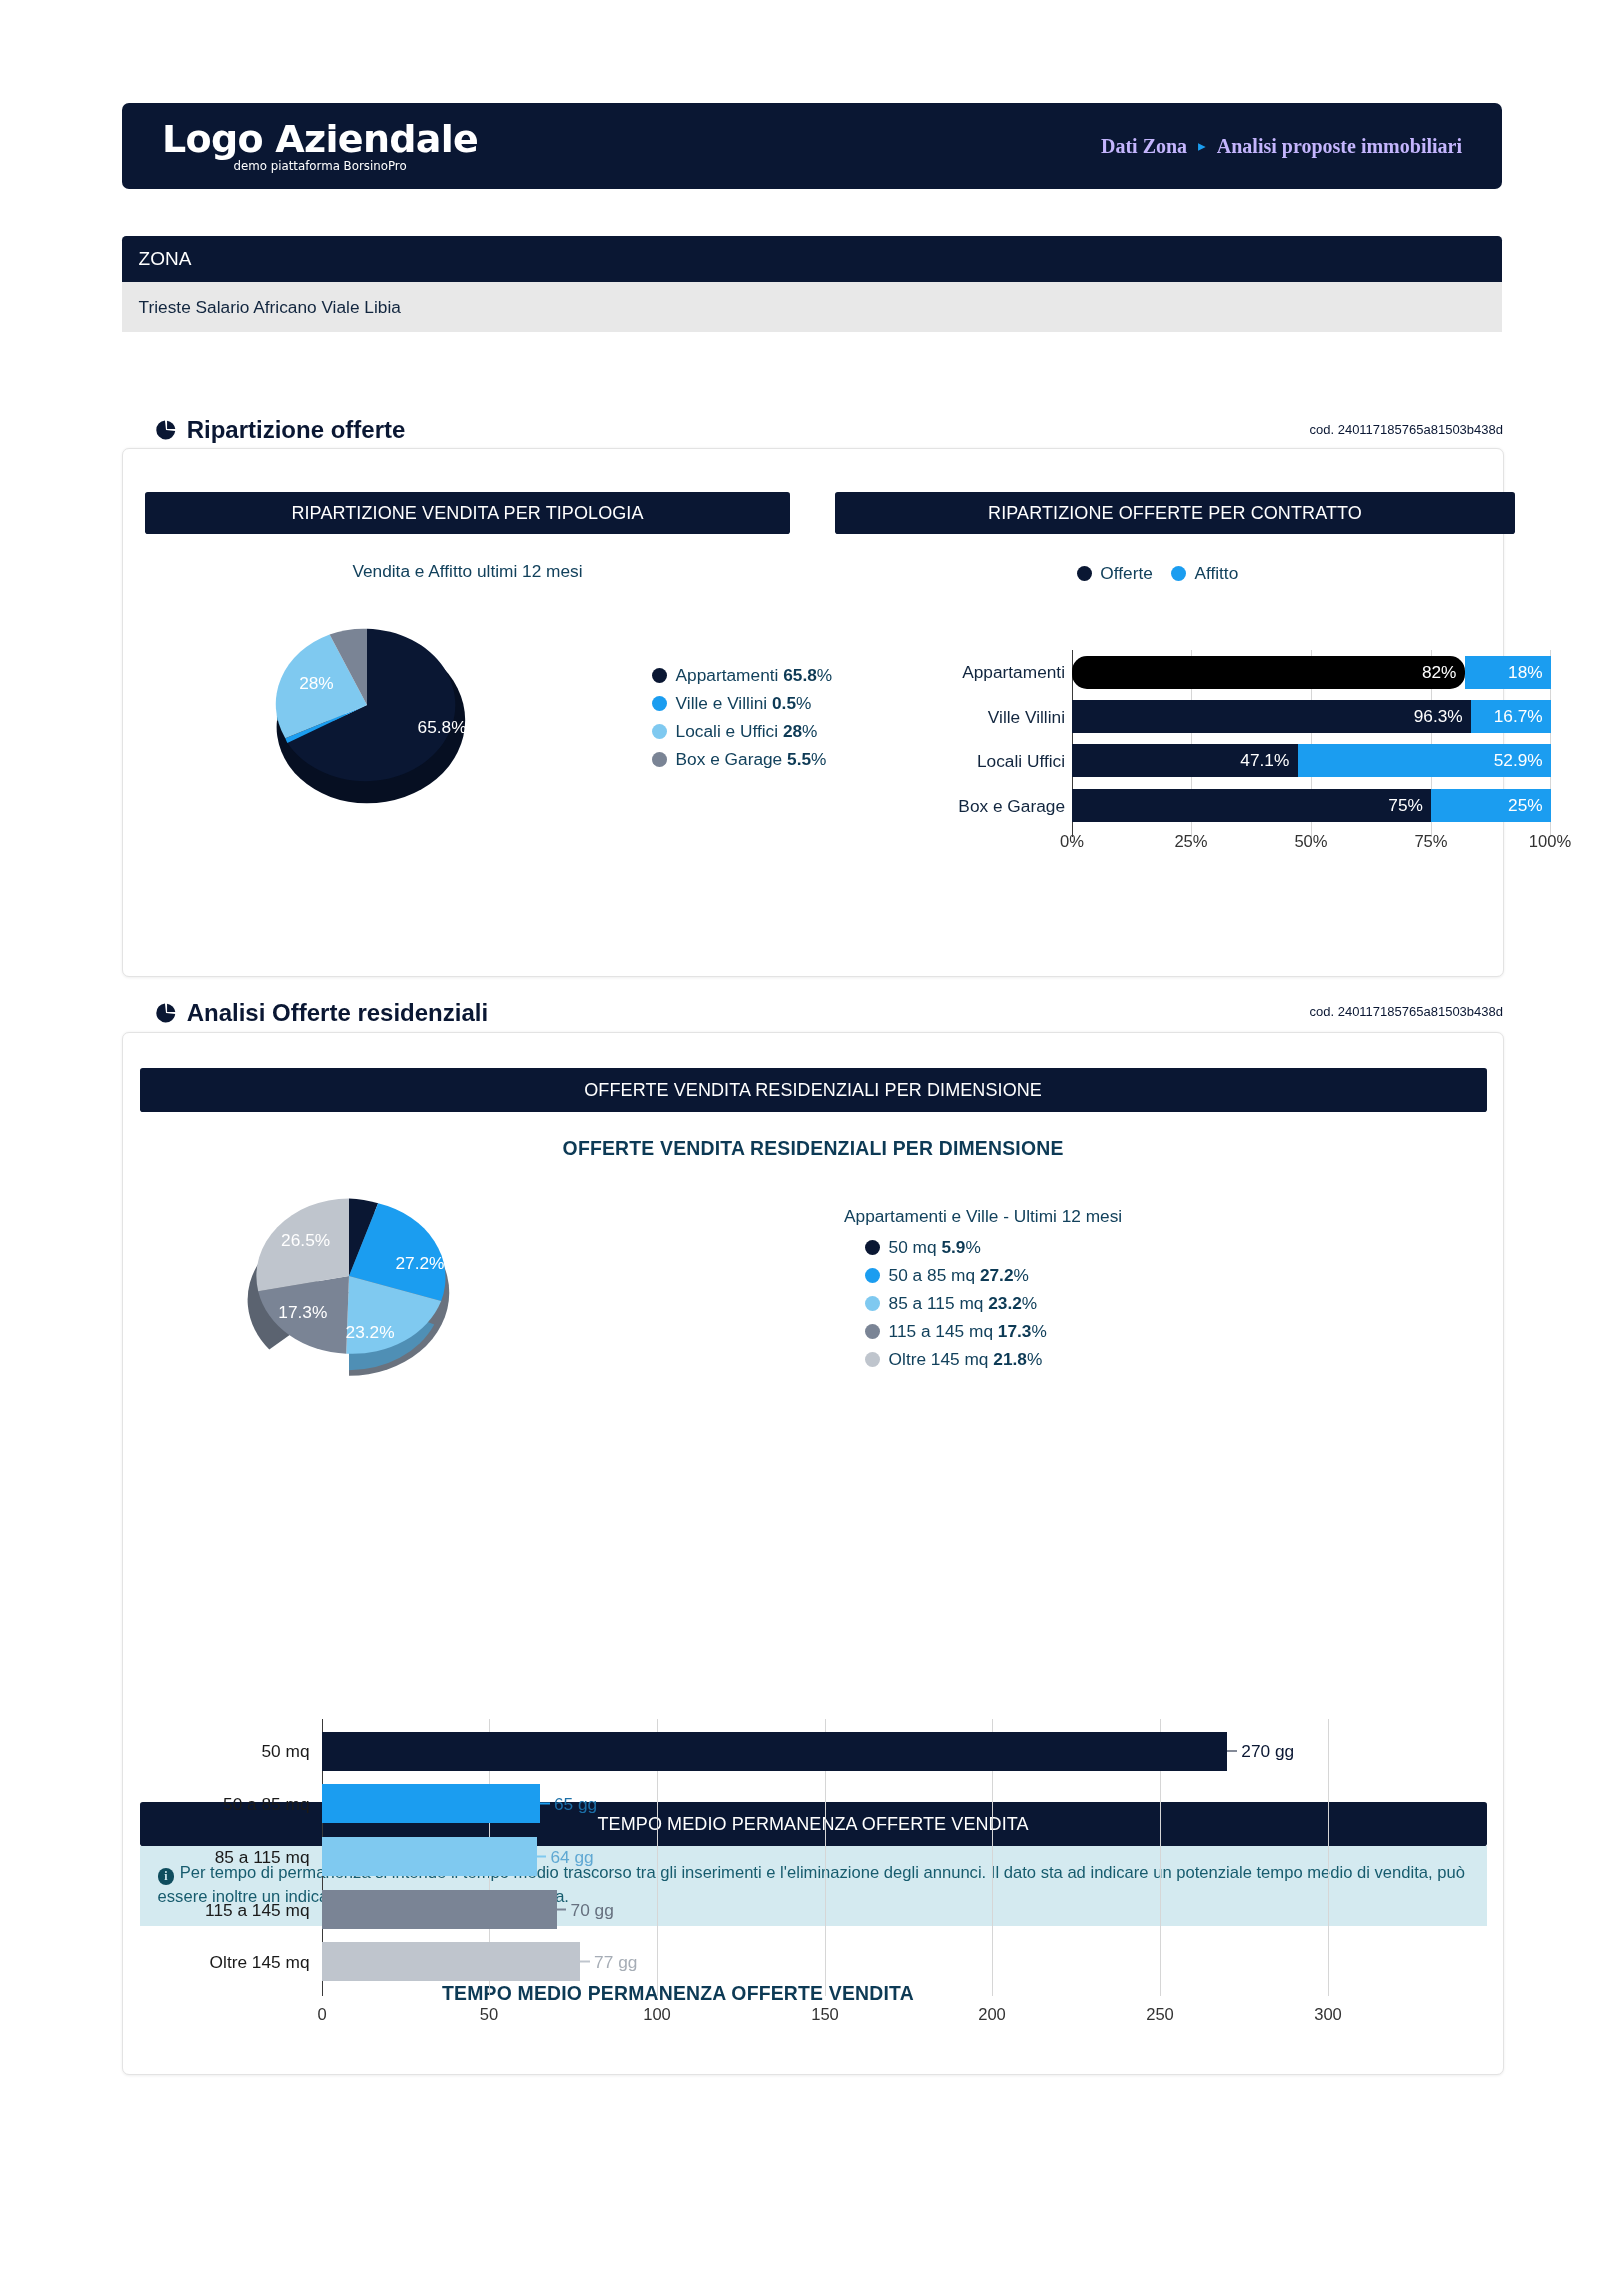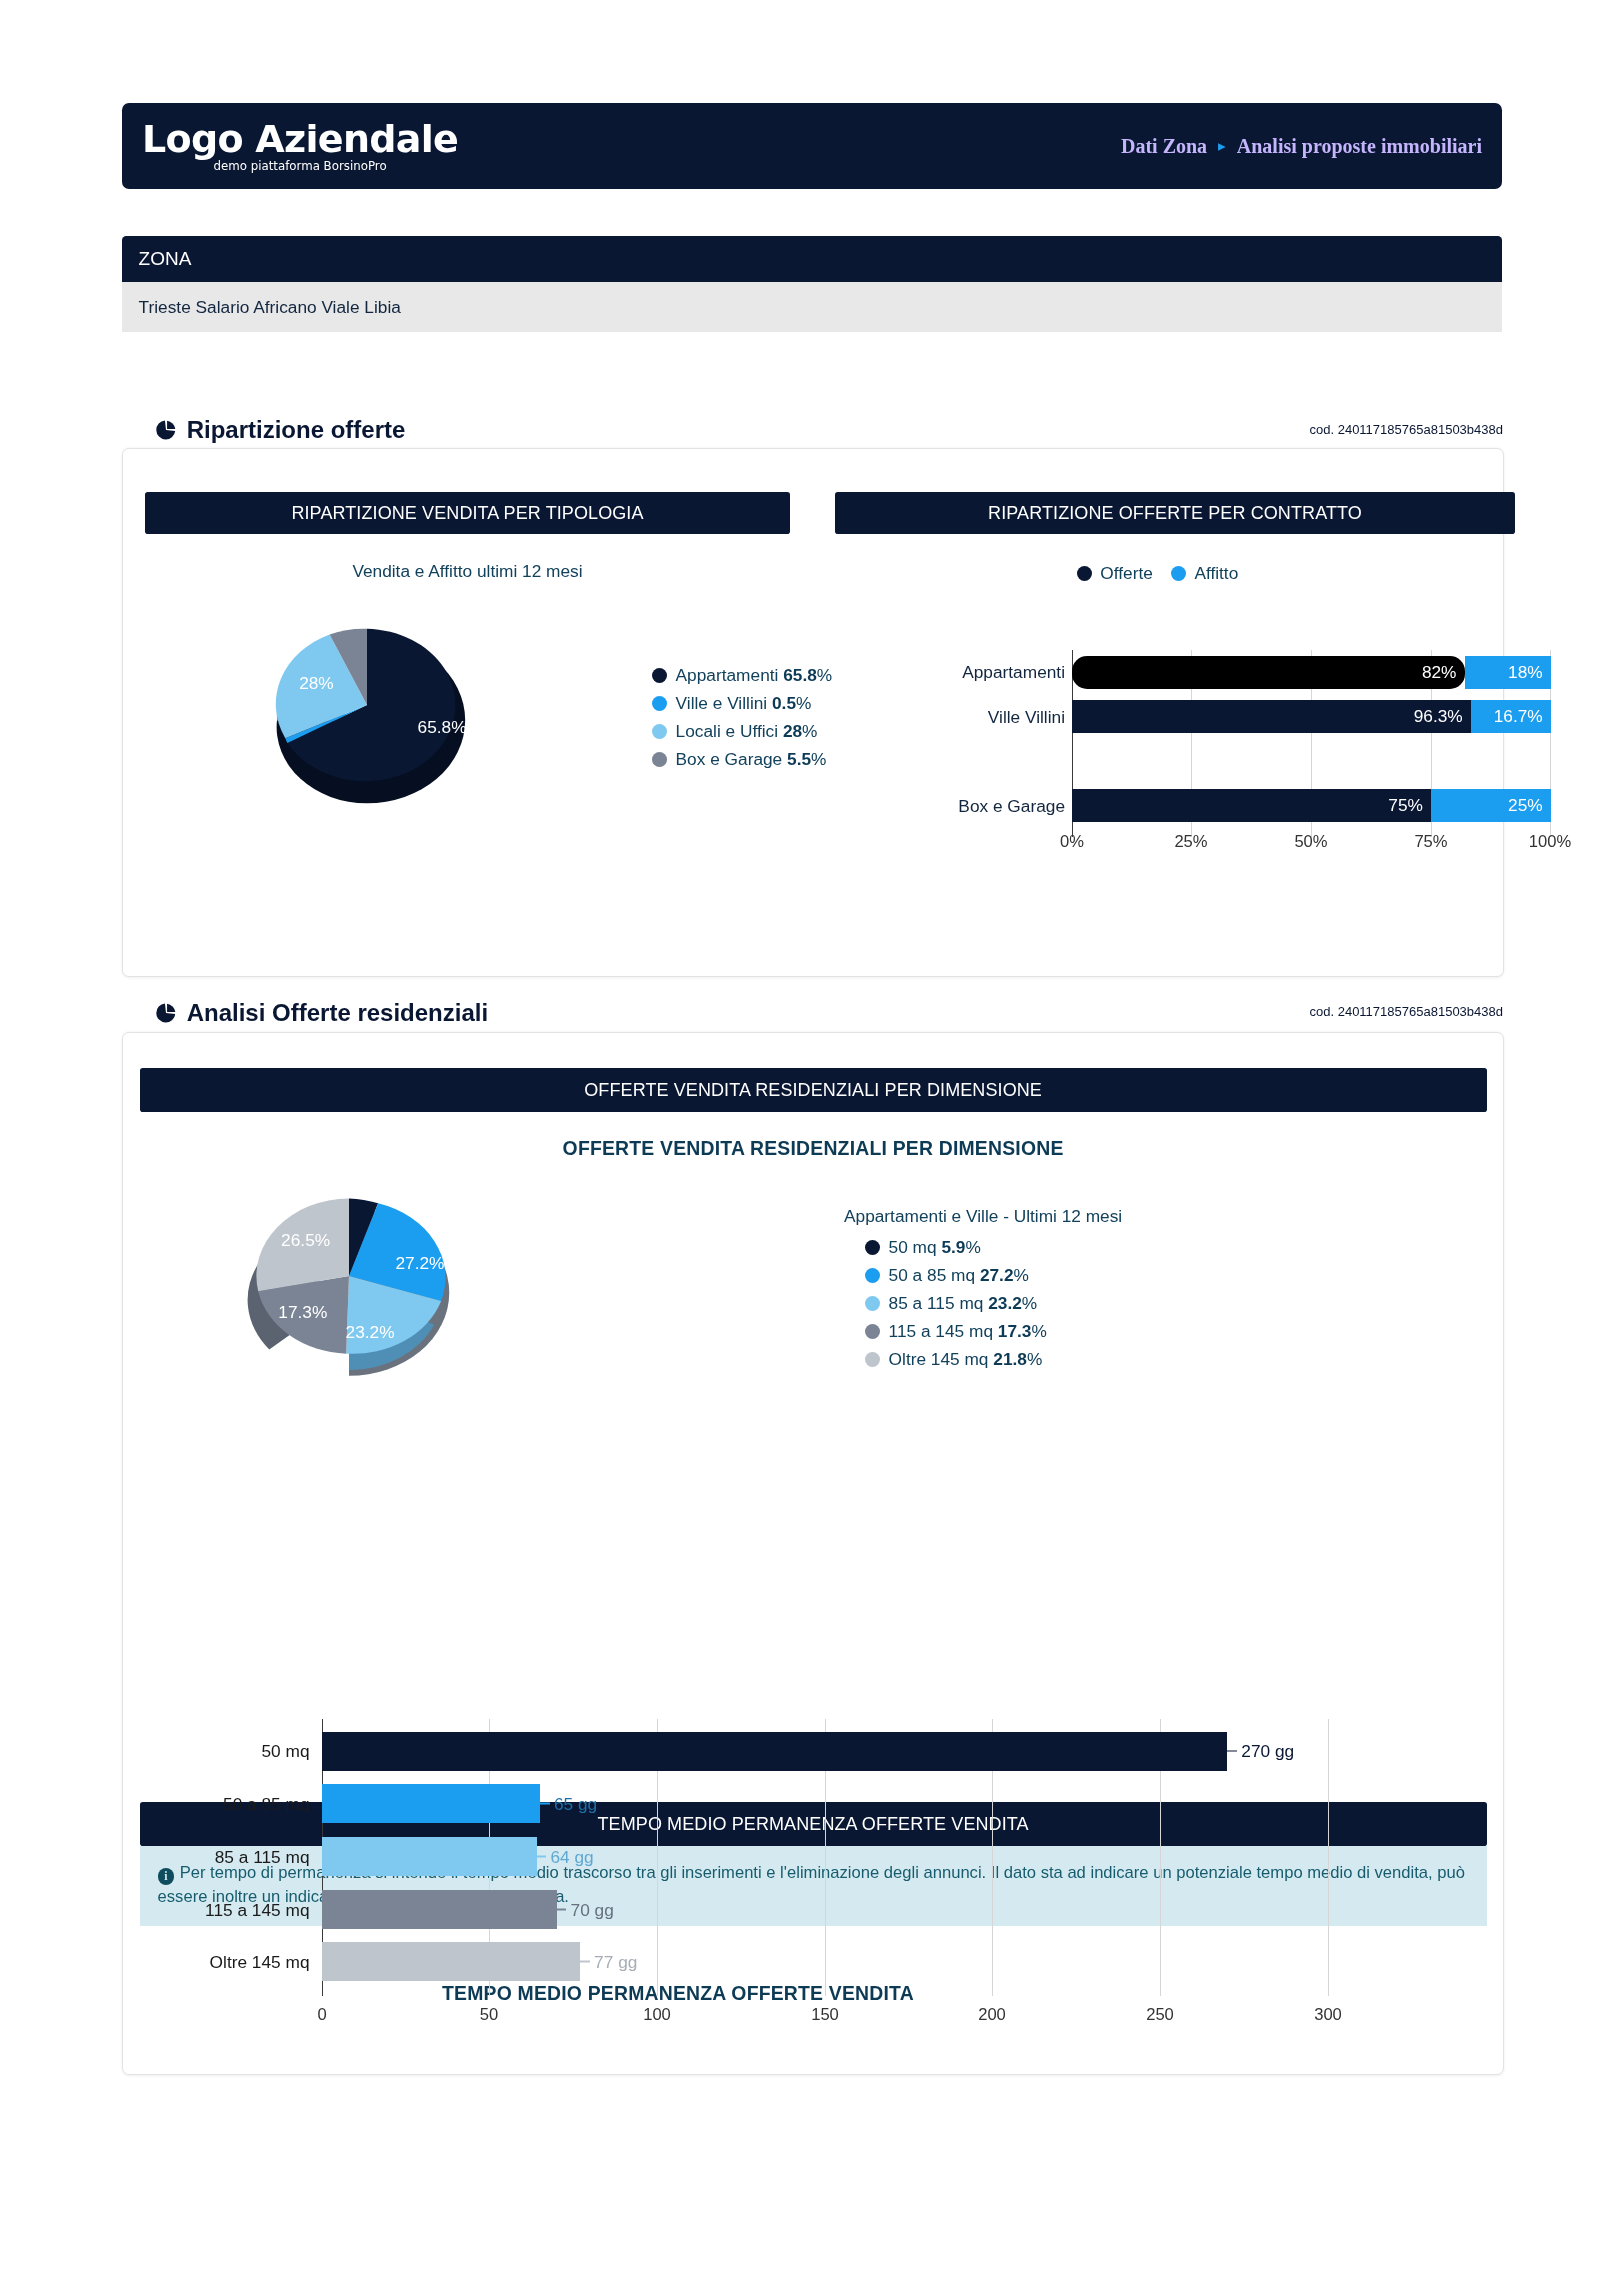--- a/index.html
+++ b/index.html
@@ -9,21 +9,21 @@
   }
   body { width: 1623px; height: 2295px; position: relative; }
 
   .page { width: 1623px; height: 2295px; position: relative; background: #fff; }
 
   
   .header {
     position: absolute; left: 122px; top: 103px; width: 1380px; height: 86px;
     background: #0a1733; border-radius: 7px;
     display: flex; align-items: center; justify-content: space-between;
-    box-sizing: border-box; padding: 0 20px;
+    box-sizing: border-box; padding: 0 40px;
   }
   .logo-wrap { display: flex; flex-direction: column; align-items: flex-start; line-height: 1; }
   .logo-main {
     color: #ffffff; font-size: 38px; font-weight: bold; letter-spacing: -0.7px;
     font-family: "DejaVu Sans", sans-serif;
   }
   .logo-sub {
     color: #ffffff; font-size: 11.8px; margin-top: 2.8px; align-self: center;
     font-family: "DejaVu Sans", sans-serif; letter-spacing: 0px;
   }
@@ -244,20 +244,29 @@
       <div class="sbar-row" style="left:0; top:50px; width:479px; height:33px;">
         <div class="sbar-label" style="width:125px; top:50%; transform:translateY(-50%);">Ville Villini</div>
         <div class="seg" style="width:83.3%; background:#0a1733;">
             <span>96.3%</span>
           </div>
         <div class="seg" style="width:16.7%; background:#1b9df0;">
             <span>16.7%</span>
           </div>
       </div>
 
+      <div class="sbar-row" style="left:0; top:94px; width:479px; height:33px;">
+        <div class="sbar-label" style="width:125px; top:50%; transform:translateY(-50%);">Locali Uffici</div>
+        <div class="seg" style="width:47.1%; background:#0a1733;">
+            <span>47.1%</span>
+          </div>
+        <div class="seg" style="width:52.9%; background:#1b9df0;">
+            <span>52.9%</span>
+          </div>
+      </div>
 
       <div class="sbar-row" style="left:0; top:139px; width:479px; height:33px;">
         <div class="sbar-label" style="width:125px; top:50%; transform:translateY(-50%); direction:rtl;">Box e Garage</div>
         <div class="seg" style="width:75%; background:#0a1733;">
             <span>75%</span>
           </div>
         <div class="seg" style="width:25%; background:#1b9df0;">
             <span>25%</span>
           </div>
       </div>

